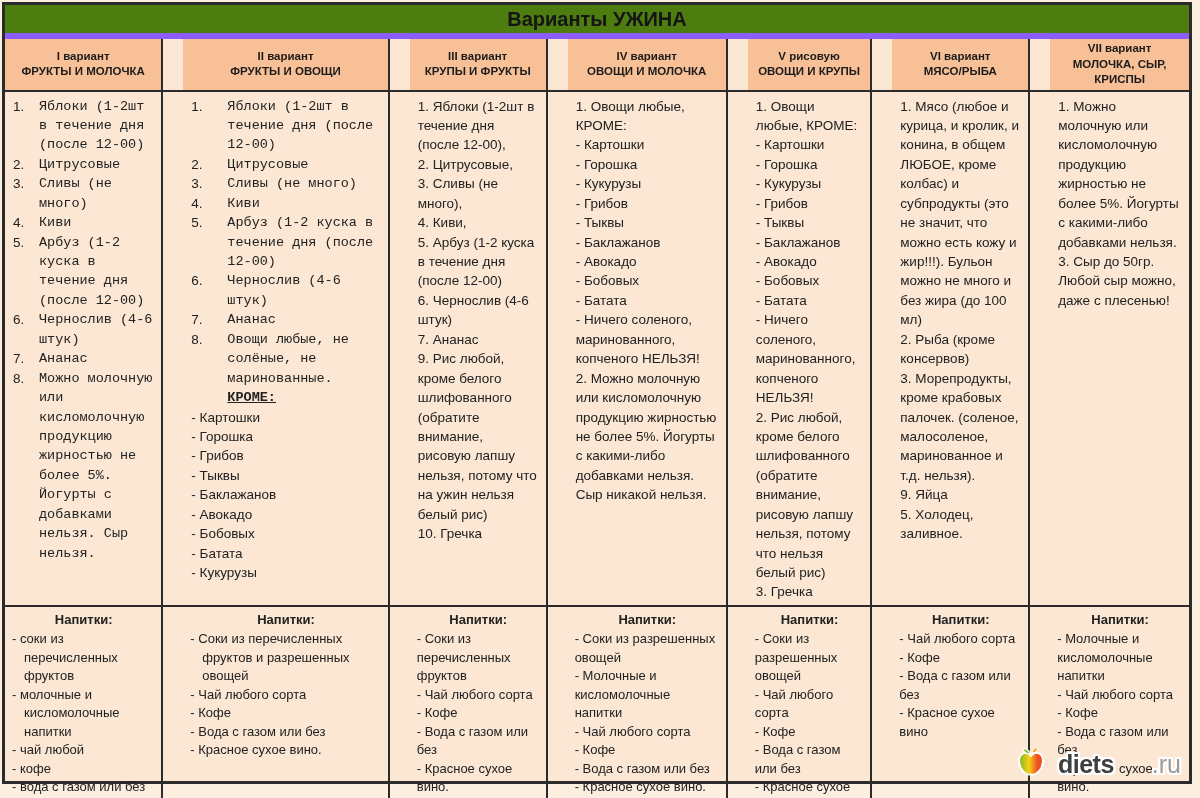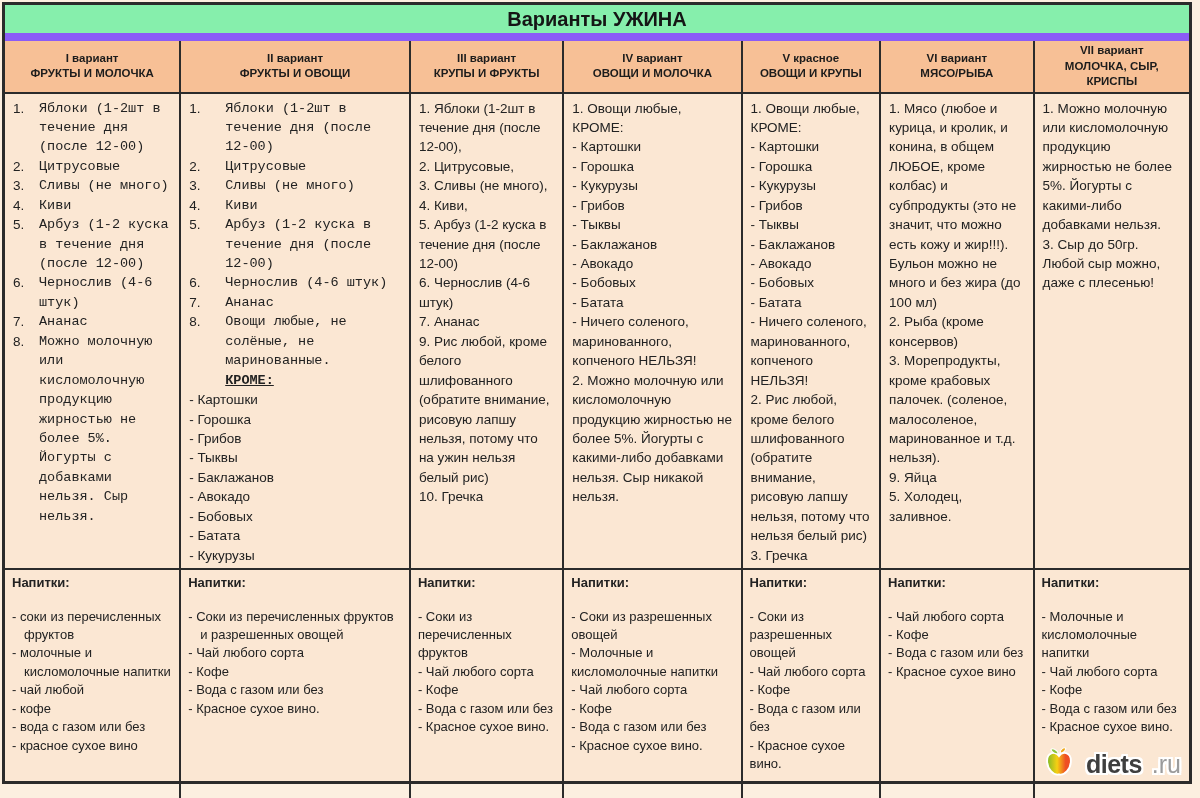--- a/index.html
+++ b/index.html
@@ -11,29 +11,30 @@
   }
   .sheet{
     position:absolute;top:2px;left:2px;width:1190px;height:782px;
     border:3px solid #2b2b2b;
     background:#fbe7d3;
     display:flex;flex-direction:column;
     box-sizing:border-box;
   }
   .title-bar{
     flex:0 0 28px;
-    background:#86efac;
-    border-bottom:8px solid #8b5cf6;
+    background:#4d7c0f;
+    border-bottom:6px solid #8b5cf6;
     display:flex;align-items:center;justify-content:center;
     font-size:20px;font-weight:700;color:#151515;
   }
   .grid{
     display:grid;
     grid-template-columns:178fr 232fr 155fr 180fr 140fr 155fr 156fr;
     box-sizing:border-box;
+    gap:20px;
   }
   .grid>.cell{
     border-right:2px solid #2b2b2b;
     box-sizing:border-box;
     overflow:hidden;
   }
   .grid>.cell:last-child{border-right:none;}
   .header-row{flex:0 0 46px;border-bottom:2px solid #2b2b2b;}
   .hcell{
     background:#f7c096;
@@ -44,34 +45,35 @@
   .body-row{flex:1 1 auto;}
   .bcell{padding:5px 7px 3px 8px;font-size:13.5px;line-height:1.44;}
   .item{margin:0;}
   .item.numbered{display:flex;}
   .item .num{flex:0 0 26px;}
   .col-2 .item .num{flex:0 0 36px;}
   .item .txt{flex:1 1 auto;font-family:Liberation Mono, monospace;}
   .item.u{font-weight:700;text-decoration:underline;justify-content:space-between;}
   .drinks-row{flex:0 0 230px;border-top:2px solid #2b2b2b;}
   .dcell{padding:4px 6px 3px 7px;font-size:13px;line-height:1.42;}
-  .dtitle{font-weight:700;margin-bottom:15px;}
+  .dtitle{text-align:center;font-weight:700;margin-bottom:1px;}
   .dcell.hang .ditem{padding-left:12px;text-indent:-12px;}
   .logo{
     position:absolute;right:8px;bottom:2px;
     display:flex;align-items:flex-end;gap:10px;
     z-index:5;
   }
   .logo-text{
     font-size:25px;font-weight:700;color:#3f3f3f;letter-spacing:-0.5px;
     text-shadow:-2px -2px 0 #fff,2px -2px 0 #fff,-2px 2px 0 #fff,2px 2px 0 #fff,0 2px 0 #fff,0 -2px 0 #fff,2px 0 0 #fff,-2px 0 0 #fff;
   }
   .logo-tld{
     font-size:25px;font-weight:400;color:#9b9b9b;
     text-shadow:-2px -2px 0 #fff,2px -2px 0 #fff,-2px 2px 0 #fff,2px 2px 0 #fff,0 2px 0 #fff,0 -2px 0 #fff,2px 0 0 #fff,-2px 0 0 #fff;
+    margin-left:28px;
   }
 </style>
 </head>
 <body>
 
 <div class="sheet">
   <div class="title-bar">Варианты УЖИНА</div>
   <div class="grid header-row" id="header-row">
       <div class="cell hcell col-1">
         <div class="variant">I вариант</div>
@@ -83,21 +85,21 @@
       </div>
       <div class="cell hcell col-3">
         <div class="variant">III вариант</div>
         <div class="cname">КРУПЫ И ФРУКТЫ</div>
       </div>
       <div class="cell hcell col-4">
         <div class="variant">IV вариант</div>
         <div class="cname">ОВОЩИ И МОЛОЧКА</div>
       </div>
       <div class="cell hcell col-5">
-        <div class="variant">V красное</div>
+        <div class="variant">V рисовую</div>
         <div class="cname">ОВОЩИ И КРУПЫ</div>
       </div>
       <div class="cell hcell col-6">
         <div class="variant">VI вариант</div>
         <div class="cname">МЯСО/РЫБА</div>
       </div>
       <div class="cell hcell col-7">
         <div class="variant">VII вариант</div>
         <div class="cname">МОЛОЧКА, СЫР, КРИСПЫ</div>
       </div>

